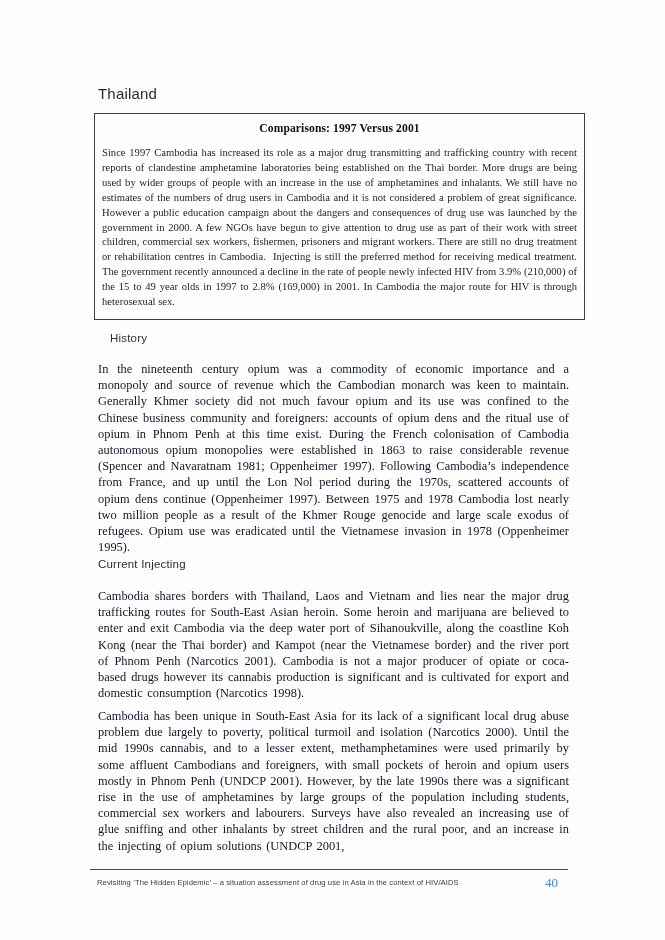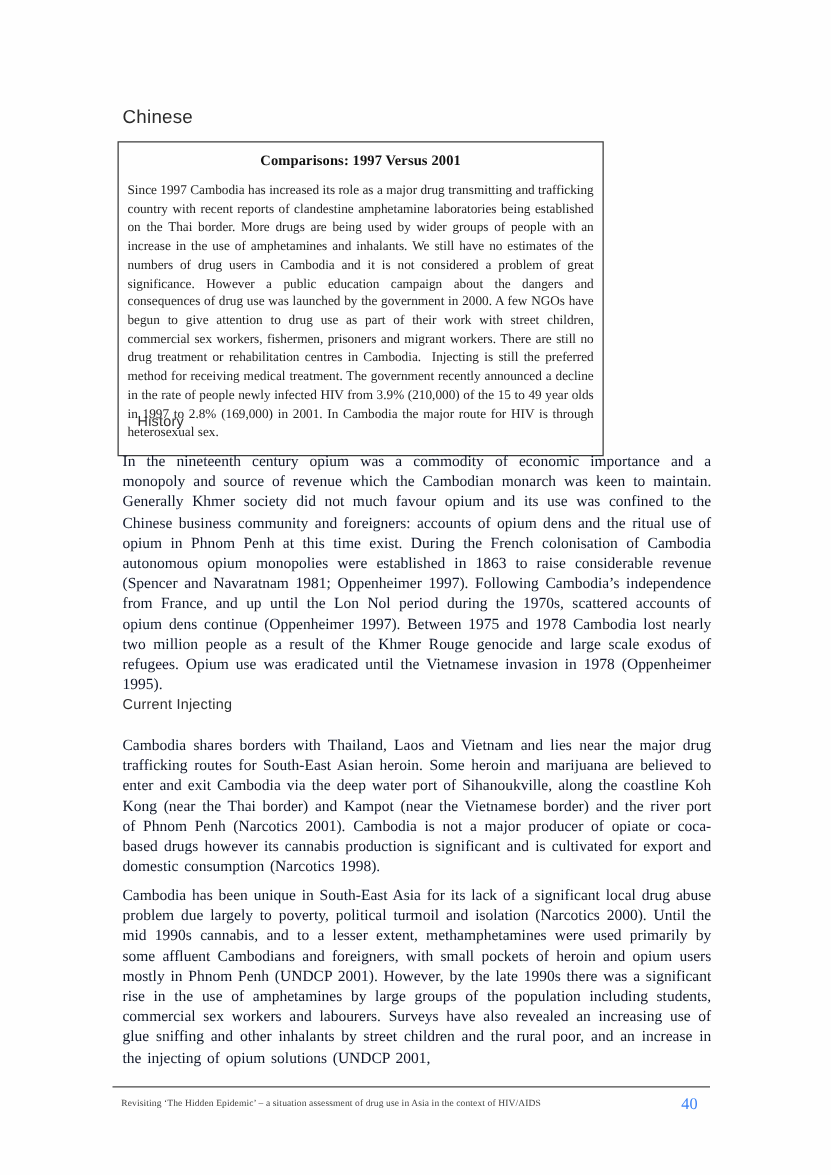--- a/index.html
+++ b/index.html
@@ -23,21 +23,21 @@
     font-family: "Liberation Sans", sans-serif;
     font-size: 15px;
     font-weight: 400;
     color: #2b2b2b;
     letter-spacing: 0.2px;
   }
   .summary-box {
     position: absolute;
     left: 94px;
     top: 113px;
-    width: 389px;
+    width: 491px;
     min-height: 207px;
     border: 1px solid #3d3d3d;
     box-sizing: border-box;
     padding: 8px 7px 9px 7px;
     background: #fefefe;
   }
   .summary-box-heading {
     text-align: center;
     font-weight: bold;
     font-size: 11.6px;
@@ -81,40 +81,40 @@
     top: 869px;
     width: 478px;
     height: 1px;
     background: #4a4a4a;
   }
   .footer-citation {
     position: absolute;
     left: 97px;
     top: 878px;
     width: 400px;
-    font-family: Liberation Serif, serif;
+    font-family: Liberation Sans, sans-serif;
     font-size: 7.6px;
     color: #3b3b3b;
     letter-spacing: 0.1px;
   }
   .footer-page-number {
     position: absolute;
     left: 545px;
     top: 875px;
     font-family: "Liberation Serif", serif;
     font-size: 13px;
     color: #3b82f6;
   }
 </style>
 </head>
 <body>
 
 <div class="page">
 
-  <div class="doc-title">Chinese</div>
+  <div class="doc-title">Thailand</div>
 
   <div class="summary-box">
     <div class="summary-box-heading">Comparisons: 1997 Versus 2001</div>
     <div class="summary-box-body">Since 1997 Cambodia has increased its role as a major drug transmitting and trafficking country with recent reports of clandestine amphetamine laboratories being established on the Thai border. More drugs are being used by wider groups of people with an increase in the use of amphetamines and inhalants. We still have no estimates of the numbers of drug users in Cambodia and it is not considered a problem of great significance. However a public education campaign about the dangers and consequences of drug use was launched by the government in 2000. A few NGOs have begun to give attention to drug use as part of their work with street children, commercial sex workers, fishermen, prisoners and migrant workers. There are still no drug treatment or rehabilitation centres in Cambodia.&nbsp; Injecting is still the preferred method for receiving medical treatment. The government recently announced a decline in the rate of people newly infected HIV from 3.9% (210,000) of the 15 to 49 year olds in 1997 to 2.8% (169,000) in 2001. In Cambodia the major route for HIV is through heterosexual sex.</div>
   </div>
 
   <div class="section-heading" id="heading-history">History</div>
 
   <div class="body-para" id="para-history">In the nineteenth century opium was a commodity of economic importance and a monopoly and source of revenue which the Cambodian monarch was keen to maintain. Generally Khmer society did not much favour opium and its use was confined to the Chinese business community and foreigners: accounts of opium dens and the ritual use of opium in Phnom Penh at this time exist. During the French colonisation of Cambodia autonomous opium monopolies were established in 1863 to raise considerable revenue (Spencer and Navaratnam 1981; Oppenheimer 1997). Following Cambodia’s independence from France, and up until the Lon Nol period during the 1970s, scattered accounts of opium dens continue (Oppenheimer 1997). Between 1975 and 1978 Cambodia lost nearly two million people as a result of the Khmer Rouge genocide and large scale exodus of refugees. Opium use was eradicated until the Vietnamese invasion in 1978 (Oppenheimer 1995).</div>
 

